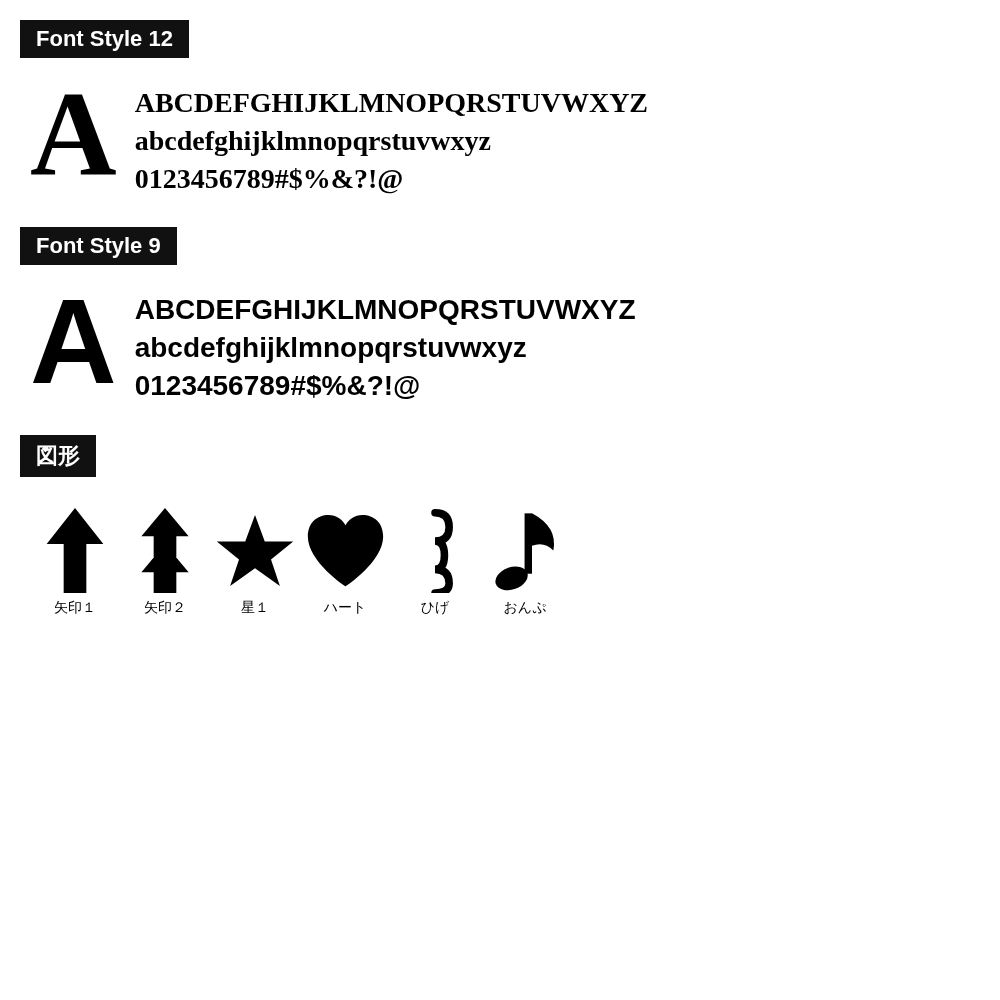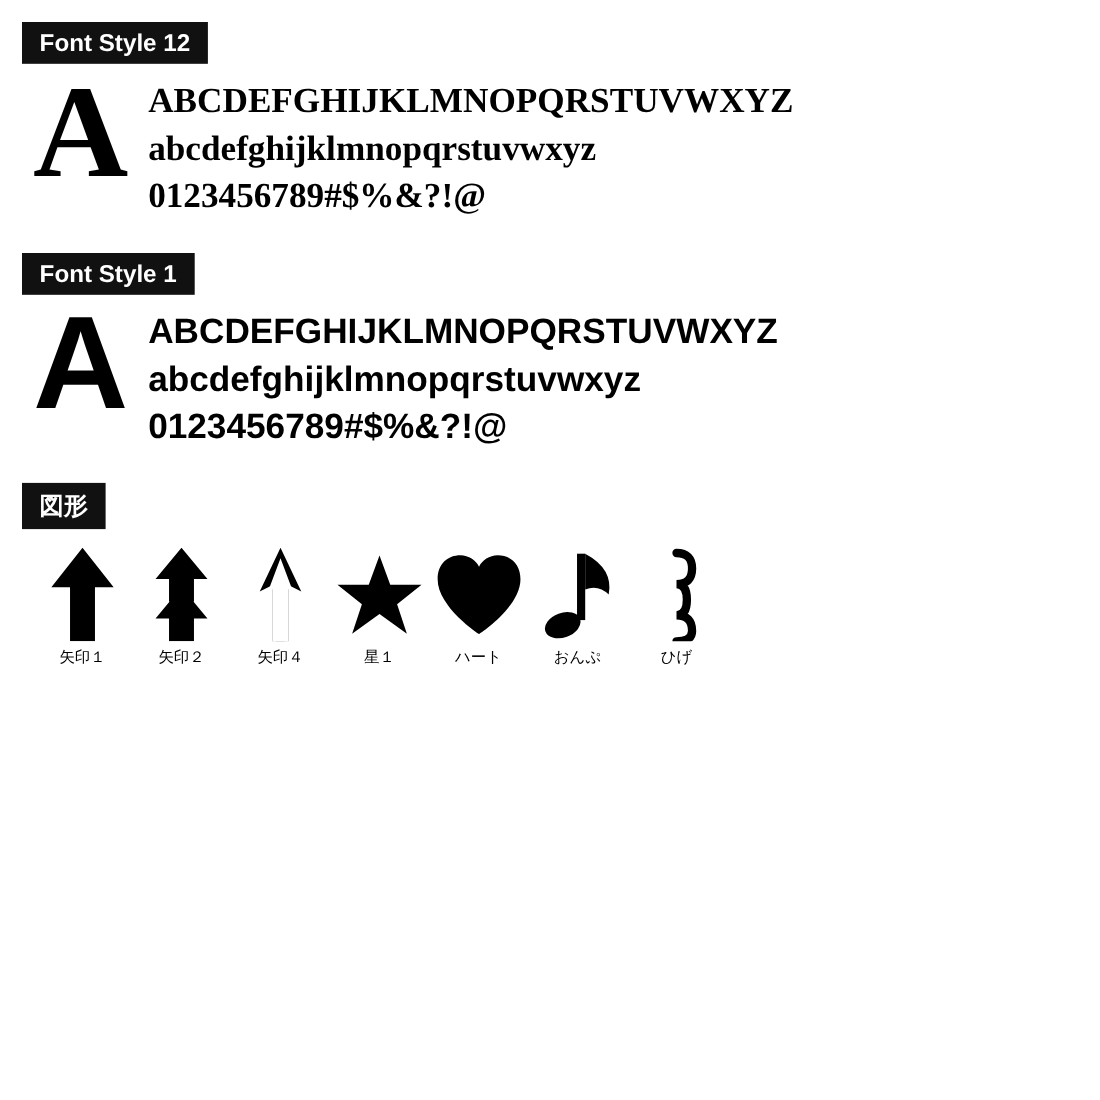--- a/index.html
+++ b/index.html
@@ -17,21 +17,21 @@
     }
 
     .section-label {
       display: inline-block;
       background: #111111;
       color: #ffffff;
       font-family: sans-serif;
       font-size: 22px;
       font-weight: bold;
       padding: 6px 16px;
-      margin-bottom: 2px;
+      margin-bottom: 16px;
     }
 
     .font-demo {
       display: flex;
       align-items: flex-start;
       padding: 0 10px;
     }
 
     .big-letter {
       font-size: 120px;
@@ -42,21 +42,21 @@
     }
 
     .char-lines {
       display: flex;
       flex-direction: column;
       justify-content: center;
       padding-top: 10px;
     }
 
     .char-line {
-      font-size: 32px;
+      font-size: 28px;
       font-weight: 700;
       line-height: 1.35;
     }
 
     .style12 .big-letter,
     .style12 .char-line {
       font-family: 'Times New Roman', Times, Georgia, serif;
       font-weight: 700;
     }
 
@@ -113,21 +113,21 @@
     <div class="big-letter">A</div>
     <div class="char-lines">
       <div class="char-line">ABCDEFGHIJKLMNOPQRSTUVWXYZ</div>
       <div class="char-line">abcdefghijklmnopqrstuvwxyz</div>
       <div class="char-line">0123456789#$%&amp;?!@</div>
     </div>
   </div>
 </div>
 
 <div class="section">
-  <div class="section-label">Font Style 1</div>
+  <div class="section-label">Font Style 9</div>
   <div class="font-demo style13">
     <div class="big-letter">A</div>
     <div class="char-lines">
       <div class="char-line">ABCDEFGHIJKLMNOPQRSTUVWXYZ</div>
       <div class="char-line">abcdefghijklmnopqrstuvwxyz</div>
       <div class="char-line">0123456789#$%&amp;?!@</div>
     </div>
   </div>
 </div>
 
@@ -149,32 +149,20 @@
         <svg viewBox="0 0 60 90" width="60" height="85">
 
           <polygon points="30,0 55,30 42,30 42,52 18,52 18,30 5,30" fill="#000"></polygon>
           <polygon points="30,38 55,68 42,68 42,90 18,90 18,68 5,68" fill="#000"></polygon>
         </svg>
       </div>
       <div class="shape-label">矢印２</div>
     </div>
 
 
-    <div class="shape-item">
-      <div class="shape-icon">
-        <svg viewBox="0 0 40 90" width="40" height="85">
-
-          <rect x="16" y="35" width="8" height="55" fill="#000"></rect>
-
-          <polygon points="20,0 40,42 28,36 28,90 12,90 12,36 0,42" fill="#000"></polygon>
-          <polygon points="20,10 32,42 28,40 28,90 12,90 12,40 8,42" fill="#fff"></polygon>
-        </svg>
-      </div>
-      <div class="shape-label">矢印４</div>
-    </div>
 
 
     <div class="shape-item">
       <div class="shape-icon">
         <svg viewBox="0 0 90 90" width="80" height="85">
           <polygon points="45,5 56,35 88,35 63,55 73,85 45,65 17,85 27,55 2,35 34,35" fill="#000"></polygon>
         </svg>
       </div>
       <div class="shape-label">星１</div>
     </div>
@@ -184,35 +172,35 @@
       <div class="shape-icon">
         <svg viewBox="0 0 90 85" width="85" height="80">
           <path d="M45,78 C45,78 5,52 5,25 C5,10 15,2 27,2 C35,2 42,7 45,13 C48,7 55,2 63,2 C75,2 85,10 85,25 C85,52 45,78 45,78 Z" fill="#000"></path>
         </svg>
       </div>
       <div class="shape-label">ハート</div>
     </div>
 
     <div class="shape-item">
       <div class="shape-icon">
+        <svg viewBox="0 0 40 90" width="38" height="85">
+
+          <path d="M20,5 Q35,5 35,20 Q35,35 20,35 Q30,35 30,50 Q30,65 20,65 Q35,65 35,80 Q35,90 20,90" stroke="#000" stroke-width="8" fill="none" stroke-linecap="round"></path>
+        </svg>
+      </div>
+      <div class="shape-label">ひげ</div>
+    </div>
+
+    <div class="shape-item">
+      <div class="shape-icon">
         <svg viewBox="0 0 70 90" width="65" height="85">
 
           <ellipse cx="20" cy="75" rx="18" ry="12" fill="#000" transform="rotate(-20,20,75)"></ellipse>
           <rect x="34" y="5" width="8" height="65" fill="#000"></rect>
 
           <path d="M42,5 Q70,20 65,45 Q55,35 42,40" fill="#000"></path>
         </svg>
       </div>
       <div class="shape-label">おんぷ</div>
     </div>
 
-    <div class="shape-item">
-      <div class="shape-icon">
-        <svg viewBox="0 0 40 90" width="38" height="85">
-
-          <path d="M20,5 Q35,5 35,20 Q35,35 20,35 Q30,35 30,50 Q30,65 20,65 Q35,65 35,80 Q35,90 20,90" stroke="#000" stroke-width="8" fill="none" stroke-linecap="round"></path>
-        </svg>
-      </div>
-      <div class="shape-label">ひげ</div>
-    </div>
-
   </div>
 </div>
 
 </body></html>

